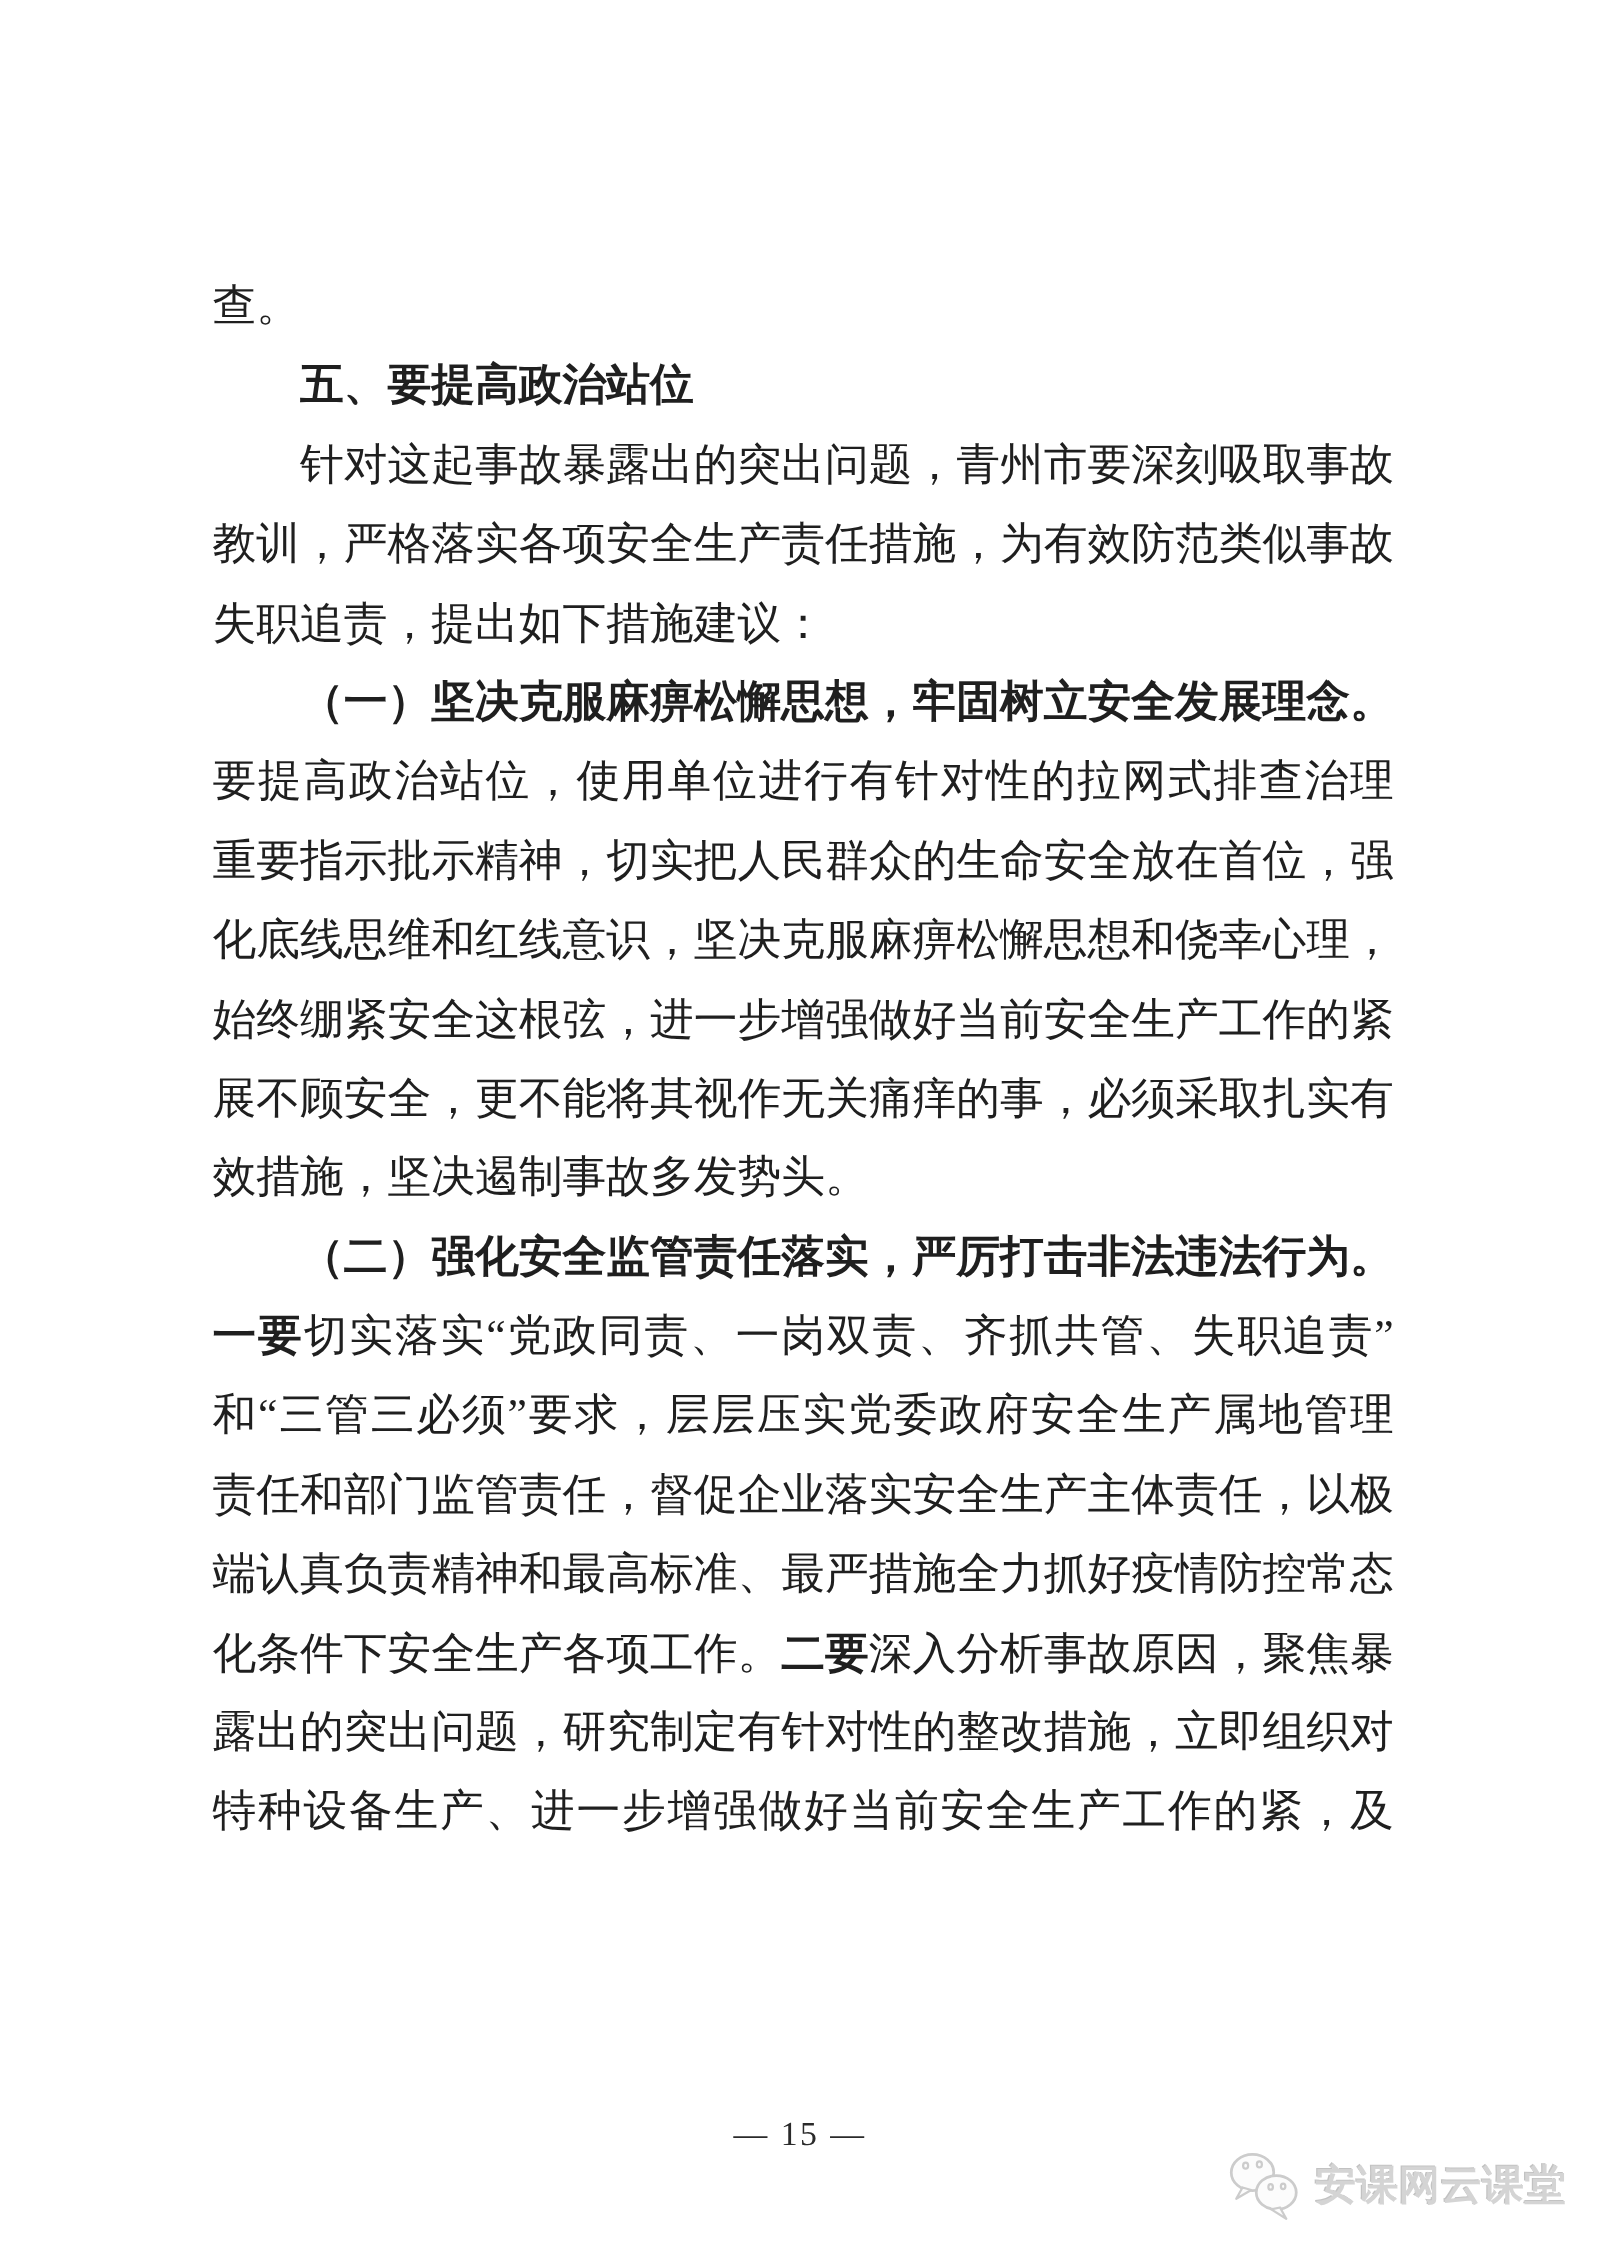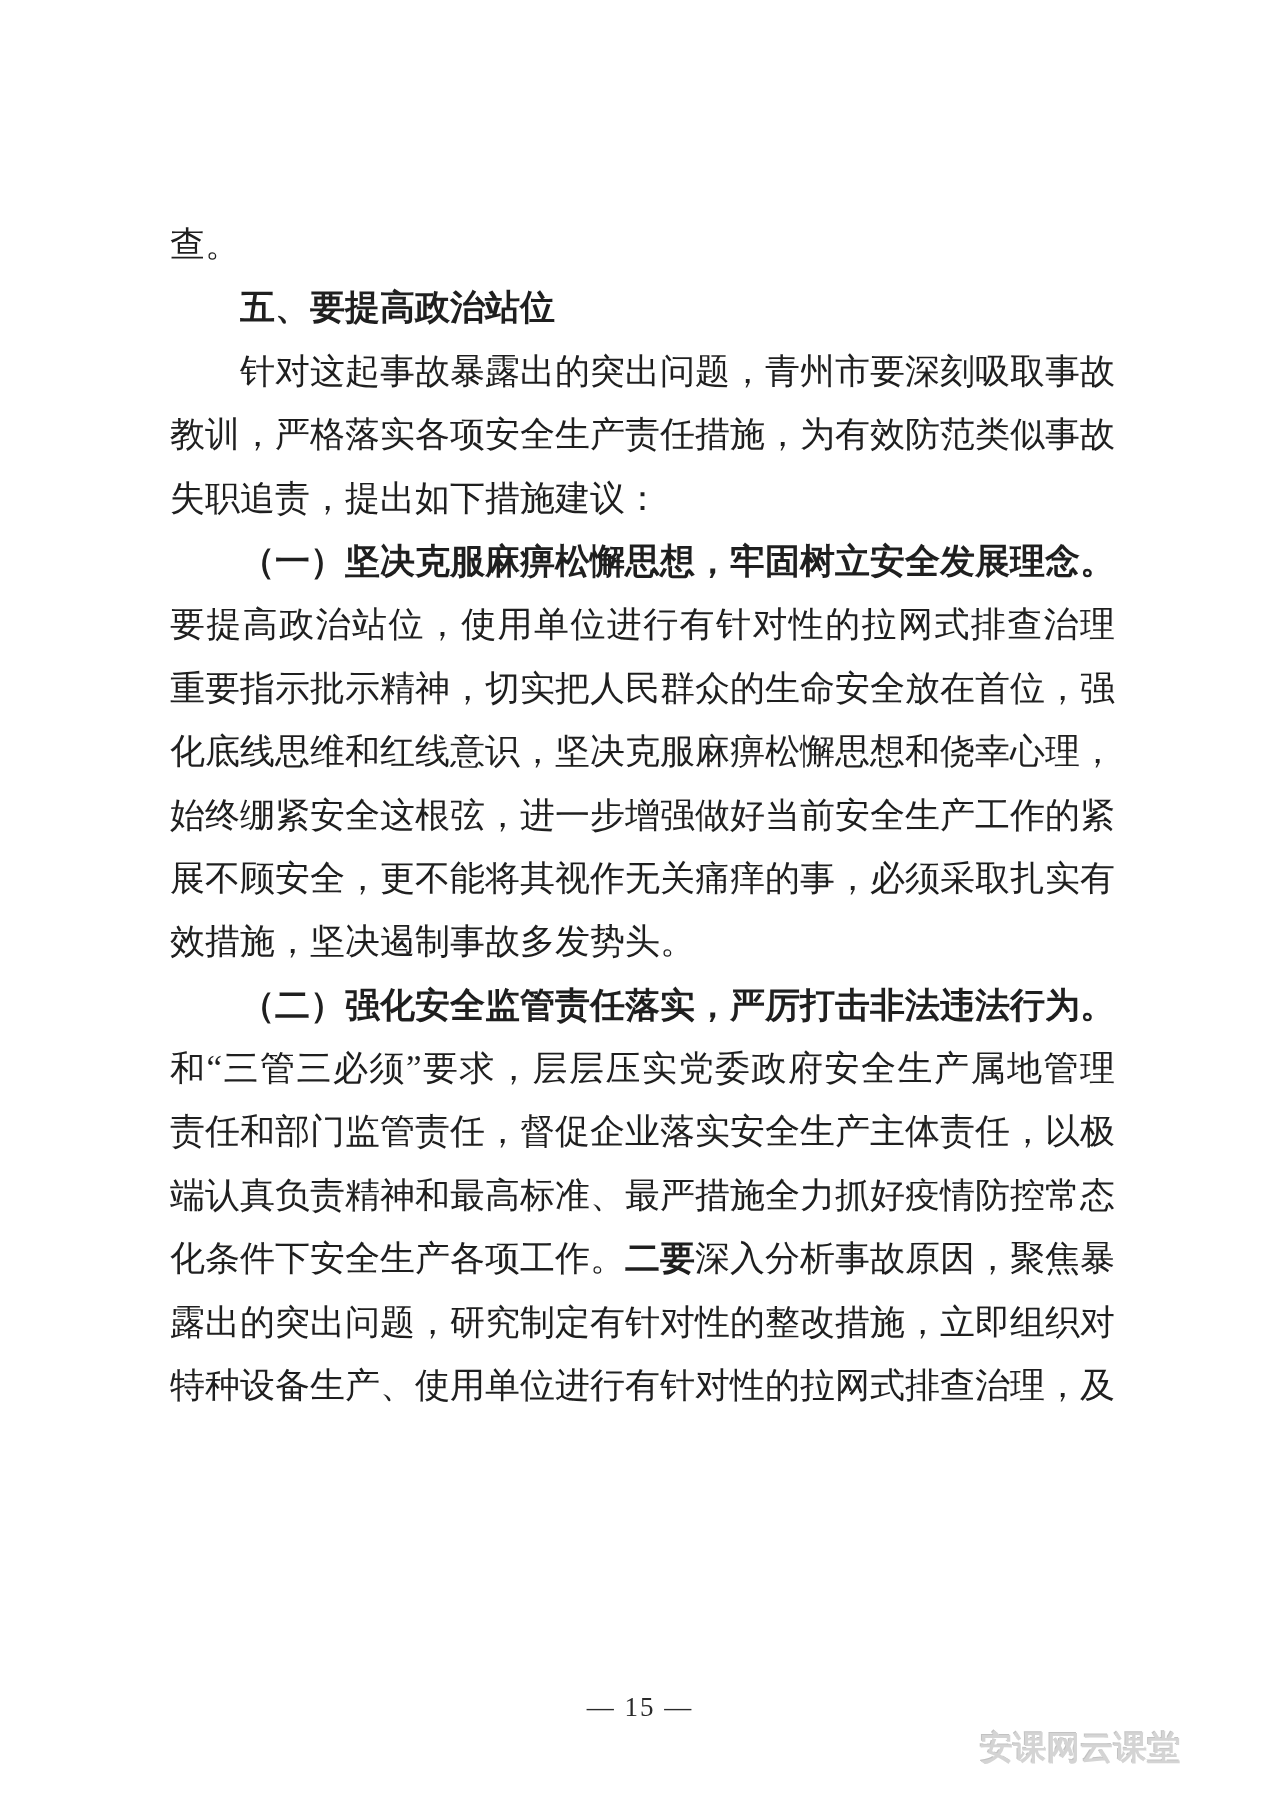--- a/index.html
+++ b/index.html
@@ -38,22 +38,21 @@
     letter-spacing: 2px;
     color: #2a2a2a;
     font-family: "Liberation Serif", serif;
   }
   .watermark {
     position: absolute;
     left: 980px; top: 1718px;
     height: 60px;
     display: flex;
     align-items: center;
-    gap: 0;
-    flex-direction: column;
+    gap: 10px;
   }
   .wm-label {
     font-size: 33px;
     line-height: 60px;
     letter-spacing: 0.5px;
     color: #d4d4d4;
     text-shadow: 1.5px 1.5px 0 #ffffff, -1px -1px 0.5px #c2c2c2;
     font-family: "Liberation Sans", sans-serif;
     font-weight: 700;
     white-space: nowrap;
@@ -69,26 +68,27 @@
   <div class="line fill"><span>教训，严格落实各项安全生产责任措施，为有效防范类似事故</span></div>
   <div class="line"><span>失职追责，提出如下措施建议：</span></div>
   <div class="line indent fill"><span class="b">（一）坚决克服麻痹松懈思想，牢固树立安全发展理念。</span></div>
   <div class="line fill"><span>要提高政治站位，使用单位进行有针对性的拉网式排查治理</span></div>
   <div class="line fill"><span>重要指示批示精神，切实把人民群众的生命安全放在首位，强</span></div>
   <div class="line fill"><span>化底线思维和红线意识，坚决克服麻痹松懈思想和侥幸心理，</span></div>
   <div class="line fill"><span>始终绷紧安全这根弦，进一步增强做好当前安全生产工作的紧</span></div>
   <div class="line fill"><span>展不顾安全，更不能将其视作无关痛痒的事，必须采取扎实有</span></div>
   <div class="line"><span>效措施，坚决遏制事故多发势头。</span></div>
   <div class="line indent fill"><span class="b">（二）强化安全监管责任落实，严厉打击非法违法行为。</span></div>
+  <div class="line fill"><span class="b">一要</span><span>切实落实“党政同责、一岗双责、齐抓共管、失职追责”</span></div>
   <div class="line fill"><span>和“三管三必须”要求，层层压实党委政府安全生产属地管理</span></div>
   <div class="line fill"><span>责任和部门监管责任，督促企业落实安全生产主体责任，以极</span></div>
   <div class="line fill"><span>端认真负责精神和最高标准、最严措施全力抓好疫情防控常态</span></div>
   <div class="line fill"><span>化条件下安全生产各项工作。</span><span class="b">二要</span><span>深入分析事故原因，聚焦暴</span></div>
   <div class="line fill"><span>露出的突出问题，研究制定有针对性的整改措施，立即组织对</span></div>
-  <div class="line fill"><span>特种设备生产、使用单位进行有针对性的拉网式排查治理，及</span></div>
+  <div class="line fill"><span>特种设备生产、进一步增强做好当前安全生产工作的紧，及</span></div>
 </div>
 
 <div class="footer">— 15 —</div>
 
 <div class="watermark">
   <svg width="62" height="58" viewBox="0 0 62 58" aria-hidden="true">
     <g fill="#fcfcfc" stroke="#cccccc" stroke-width="2.2" stroke-linejoin="round">
       <ellipse cx="22" cy="19" rx="17" ry="14.5"></ellipse>
       <path d="M14 31 L9 40 L21 33 Z" stroke-width="1.8"></path>
       <ellipse cx="41" cy="35" rx="16" ry="13.5"></ellipse>

